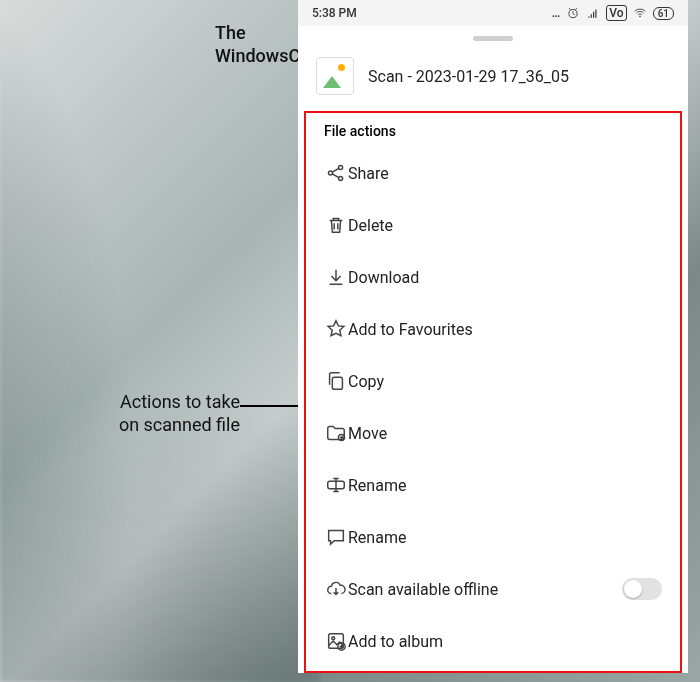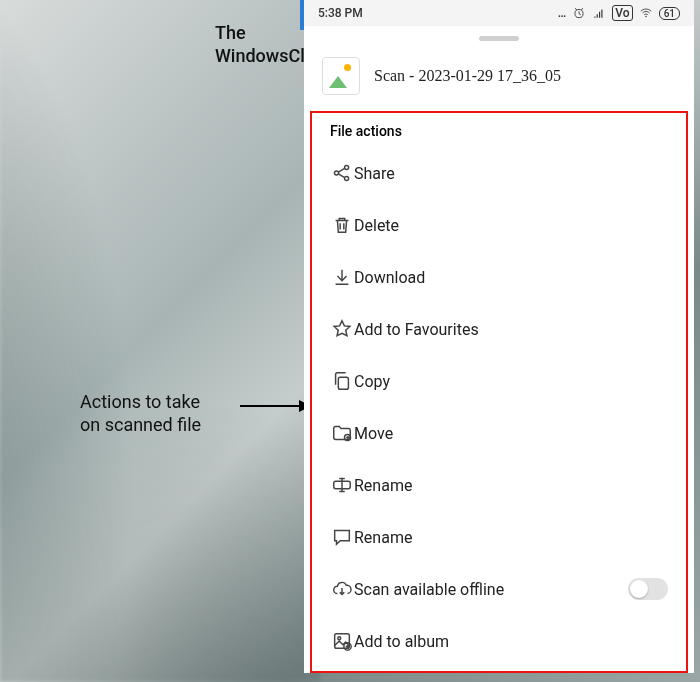--- a/index.html
+++ b/index.html
@@ -15,39 +15,39 @@
         radial-gradient(ellipse 420px 900px at -120px 480px, rgba(70,88,86,0.5) 0%, transparent 60%),
         radial-gradient(ellipse 500px 760px at 200px 820px, rgba(50,60,60,0.35) 0%, transparent 55%);
       filter: blur(2px);
     }
     .watermark {
       position: absolute; left: 215px; top: 22px;
       font-size: 18px; font-weight: 500; color: #111; line-height: 1.25;
     }
     .annotation {
       position: absolute; left: 80px; top: 390px;
-      font-size: 18px; color: #111; line-height: 1.3; width: 160px;
+      font-size: 18px; color: #111; line-height: 1.3; width: 160px; text-align: right;
     }
     .arrow {
       position: absolute; left: 240px; top: 405px; width: 70px; height: 2px; background: #000;
     }
     .arrow::after {
       content: ""; position: absolute; right: -1px; top: -5px;
       border-left: 12px solid #000; border-top: 6px solid transparent; border-bottom: 6px solid transparent;
     }
     .blue-box {
       position: absolute; left: 300px; top: 0; width: 30px; height: 30px;
       background: #2b7cd3;
     }
     .blue-box::after {
       content:""; position:absolute; right:-10px; top:0;
       border-left:10px solid #1f5fa6; border-top:15px solid transparent; border-bottom:15px solid transparent;
     }
     .phone {
-      position: absolute; right: 6px; top: 0; width: 390px; height: 644px;
+      position: absolute; right: 12px; top: 0; width: 390px; height: 644px;
       background: #fff;
     }
     .statusbar {
       height: 26px; background: #f4f4f4; color: #333;
       display: flex; align-items: center; justify-content: space-between;
       padding: 0 14px; font-size: 12px; font-weight: 500;
     }
     .statusbar .icons { display: flex; gap: 6px; align-items: center; font-size: 12px; }
     .statusbar .icons svg { width: 14px; height: 14px; }
     .sheet { background: #fff; }
@@ -61,21 +61,21 @@
     }
     .thumb {
       width: 38px; height: 38px; border: 1px solid #ddd; border-radius: 4px;
       display: flex; align-items: center; justify-content: center; position: relative;
     }
     .thumb .sun { position:absolute; top:6px; right:8px; width:7px; height:7px; border-radius:50%; background:#ffb100; }
     .thumb .mtn {
       position:absolute; bottom:6px; left:6px; width:0; height:0;
       border-left:9px solid transparent; border-right:9px solid transparent; border-bottom:12px solid #6fbf73;
     }
-    .file-name { font-size: 16px; color: #222; font-weight: 400; font-family: Liberation Serif, serif; }
+    .file-name { font-size: 16px; color: #222; font-weight: 400; }
     .actions-frame {
       margin: 0 6px 0 6px; border: 2px solid #e11; padding: 10px 8px 4px;
     }
     .section-title {
       font-size: 14px; color: #000000; font-weight: 500; padding: 0 10px 8px;
     }
     .action-list { list-style: none; }
     .action-item {
       display: flex; align-items: center; 
       padding: 14px 10px; font-size: 16px; color: #222;

